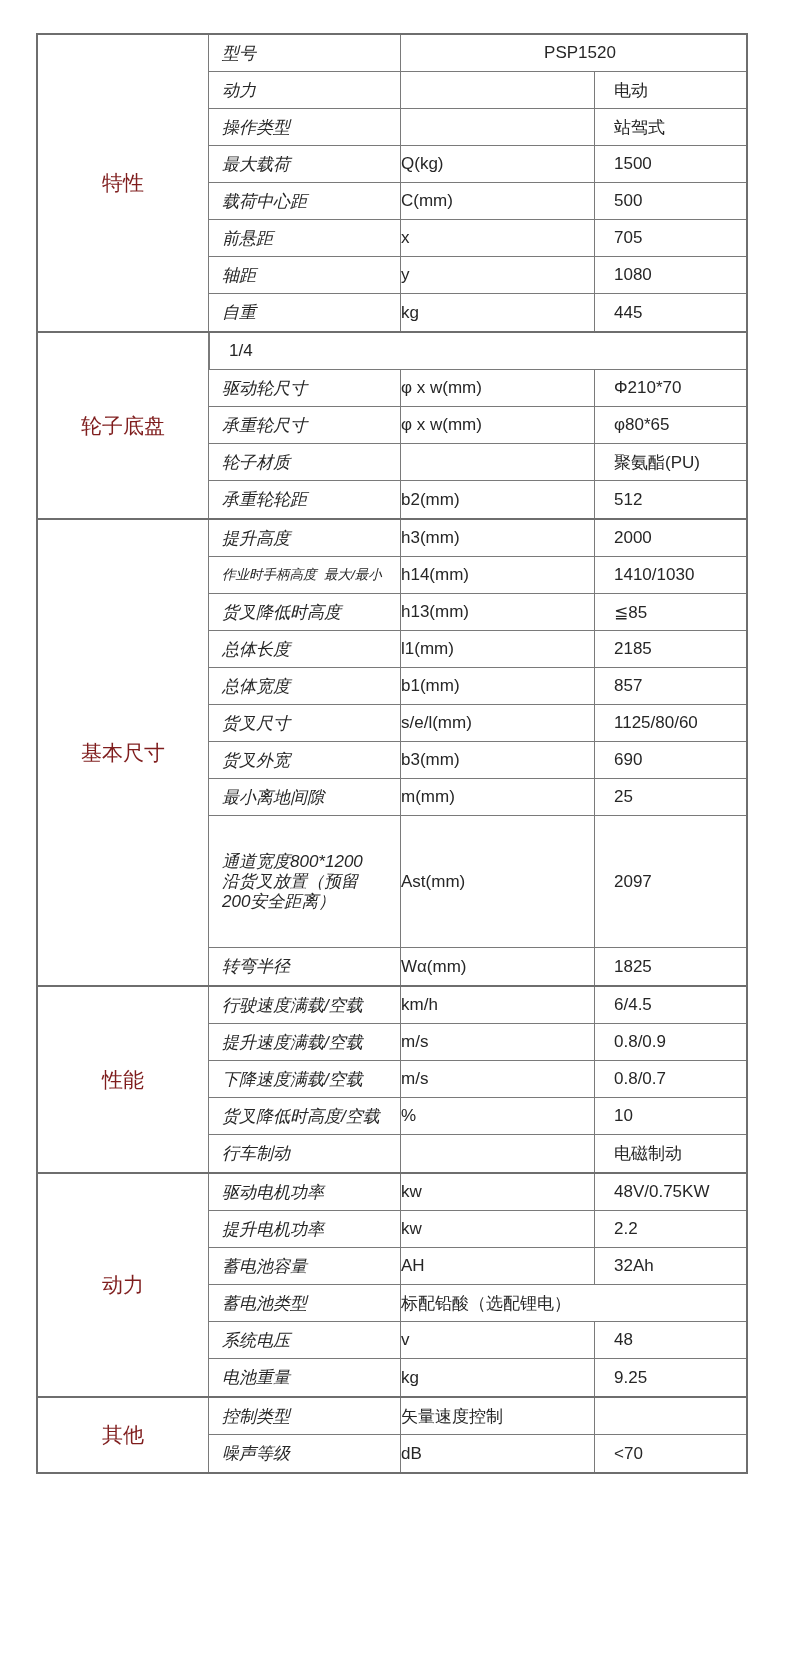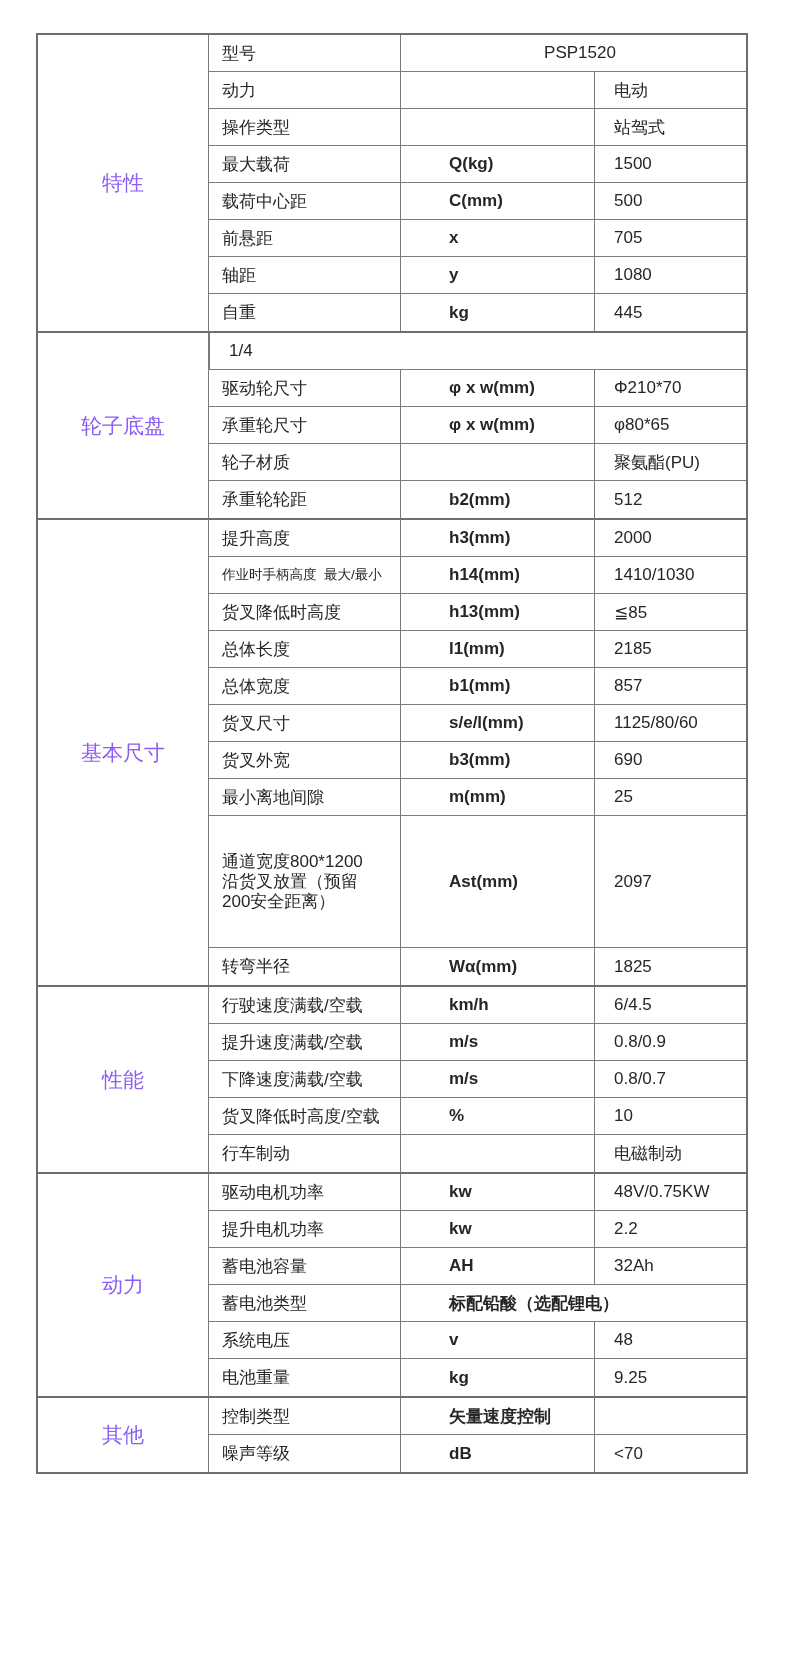--- a/index.html
+++ b/index.html
@@ -30,21 +30,21 @@
   .sec:first-child{border-top:none;}
   .cat{
     flex:0 0 171px;
     width:171px;
     display:flex;
     align-items:center;
     justify-content:center;
     border-right:1px solid #7a7a7a;
     font-size:21px;
     font-weight:500;
-    color:#8b5cf6;
+    color:#7f1d1d;
     box-sizing:border-box;
   }
   .rows{
     flex:1;
     display:flex;
     flex-direction:column;
     min-width:0;
   }
   .row{
     display:flex;
@@ -60,33 +60,32 @@
     font-size:17px;
     color:#262626;
     box-sizing:border-box;
     overflow:hidden;
   }
   .label{
     flex:0 0 191px;
     width:191px;
     padding-left:13px;
     white-space:pre;
+    font-style:italic;
   }
   .label.small{font-size:13.5px;}
   .label.multiline{
     white-space:pre-line;
     line-height:20px;
   }
   .sym{
     flex:0 0 194px;
     width:194px;
     border-left:1px solid #7a7a7a;
-    padding-left:48px;
     white-space:pre;
-    font-weight:bold;
   }
   .val{
     flex:1;
     border-left:1px solid #7a7a7a;
     padding-left:19px;
     white-space:pre;
   }
   
   .label.span2{flex:0 0 385px;width:385px;}      
   .sym.span2{flex:1;width:auto;}                  

